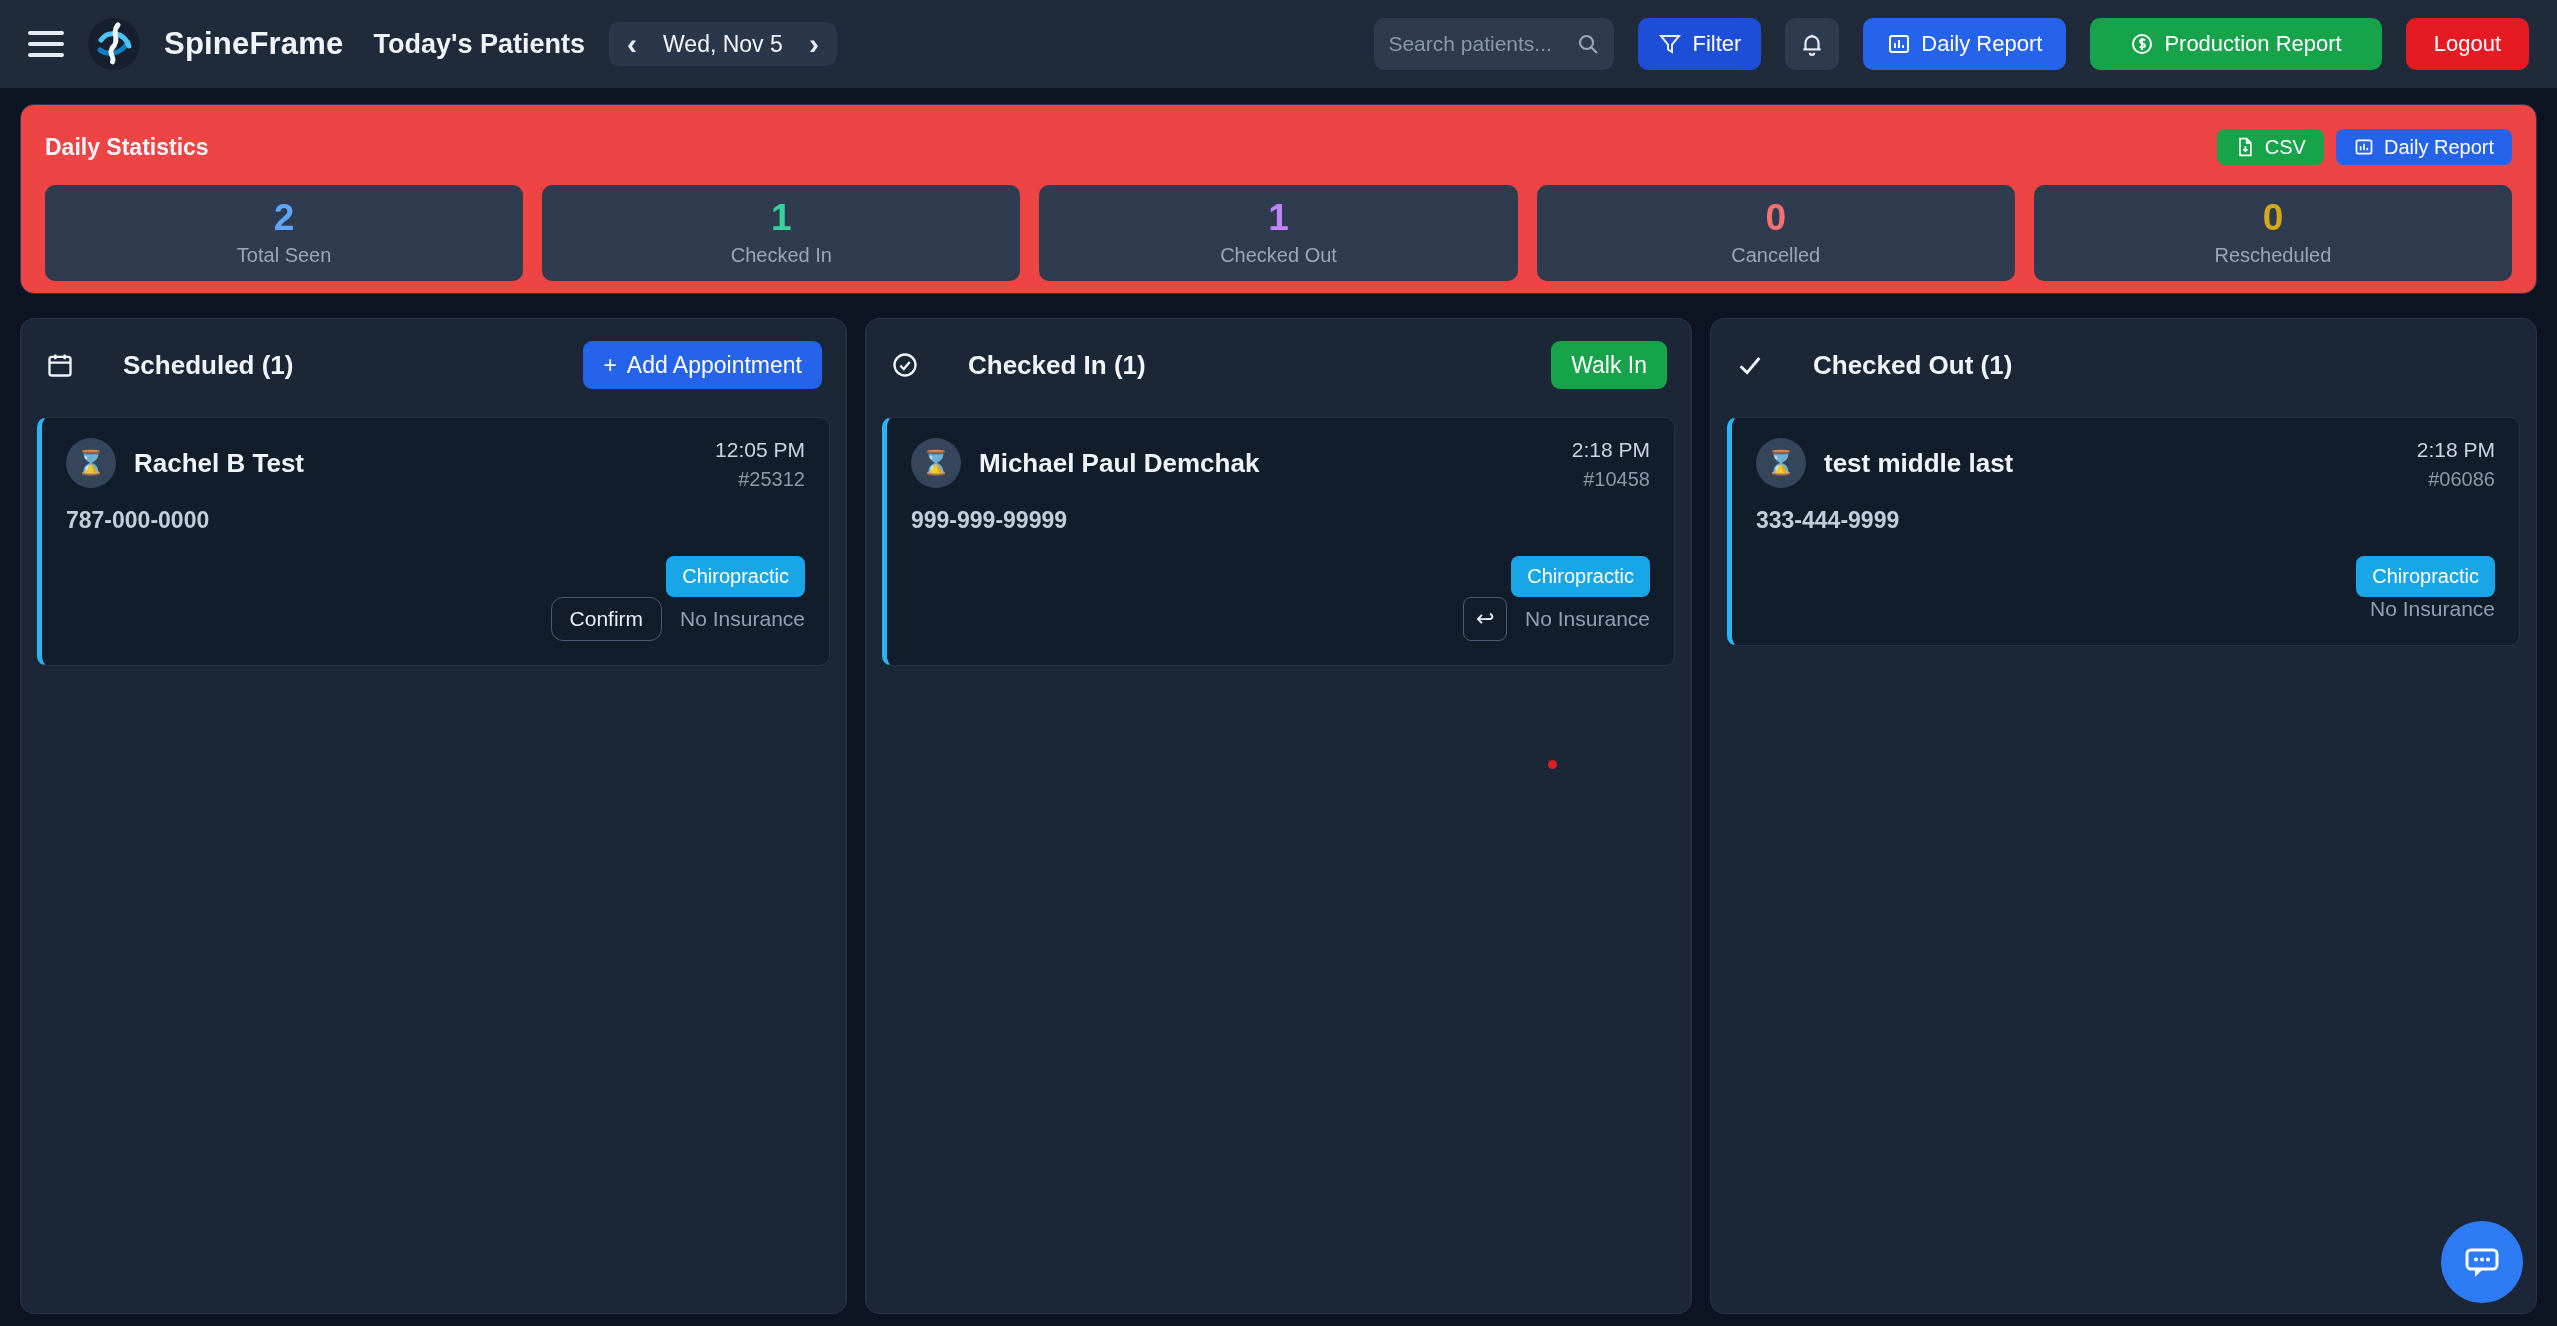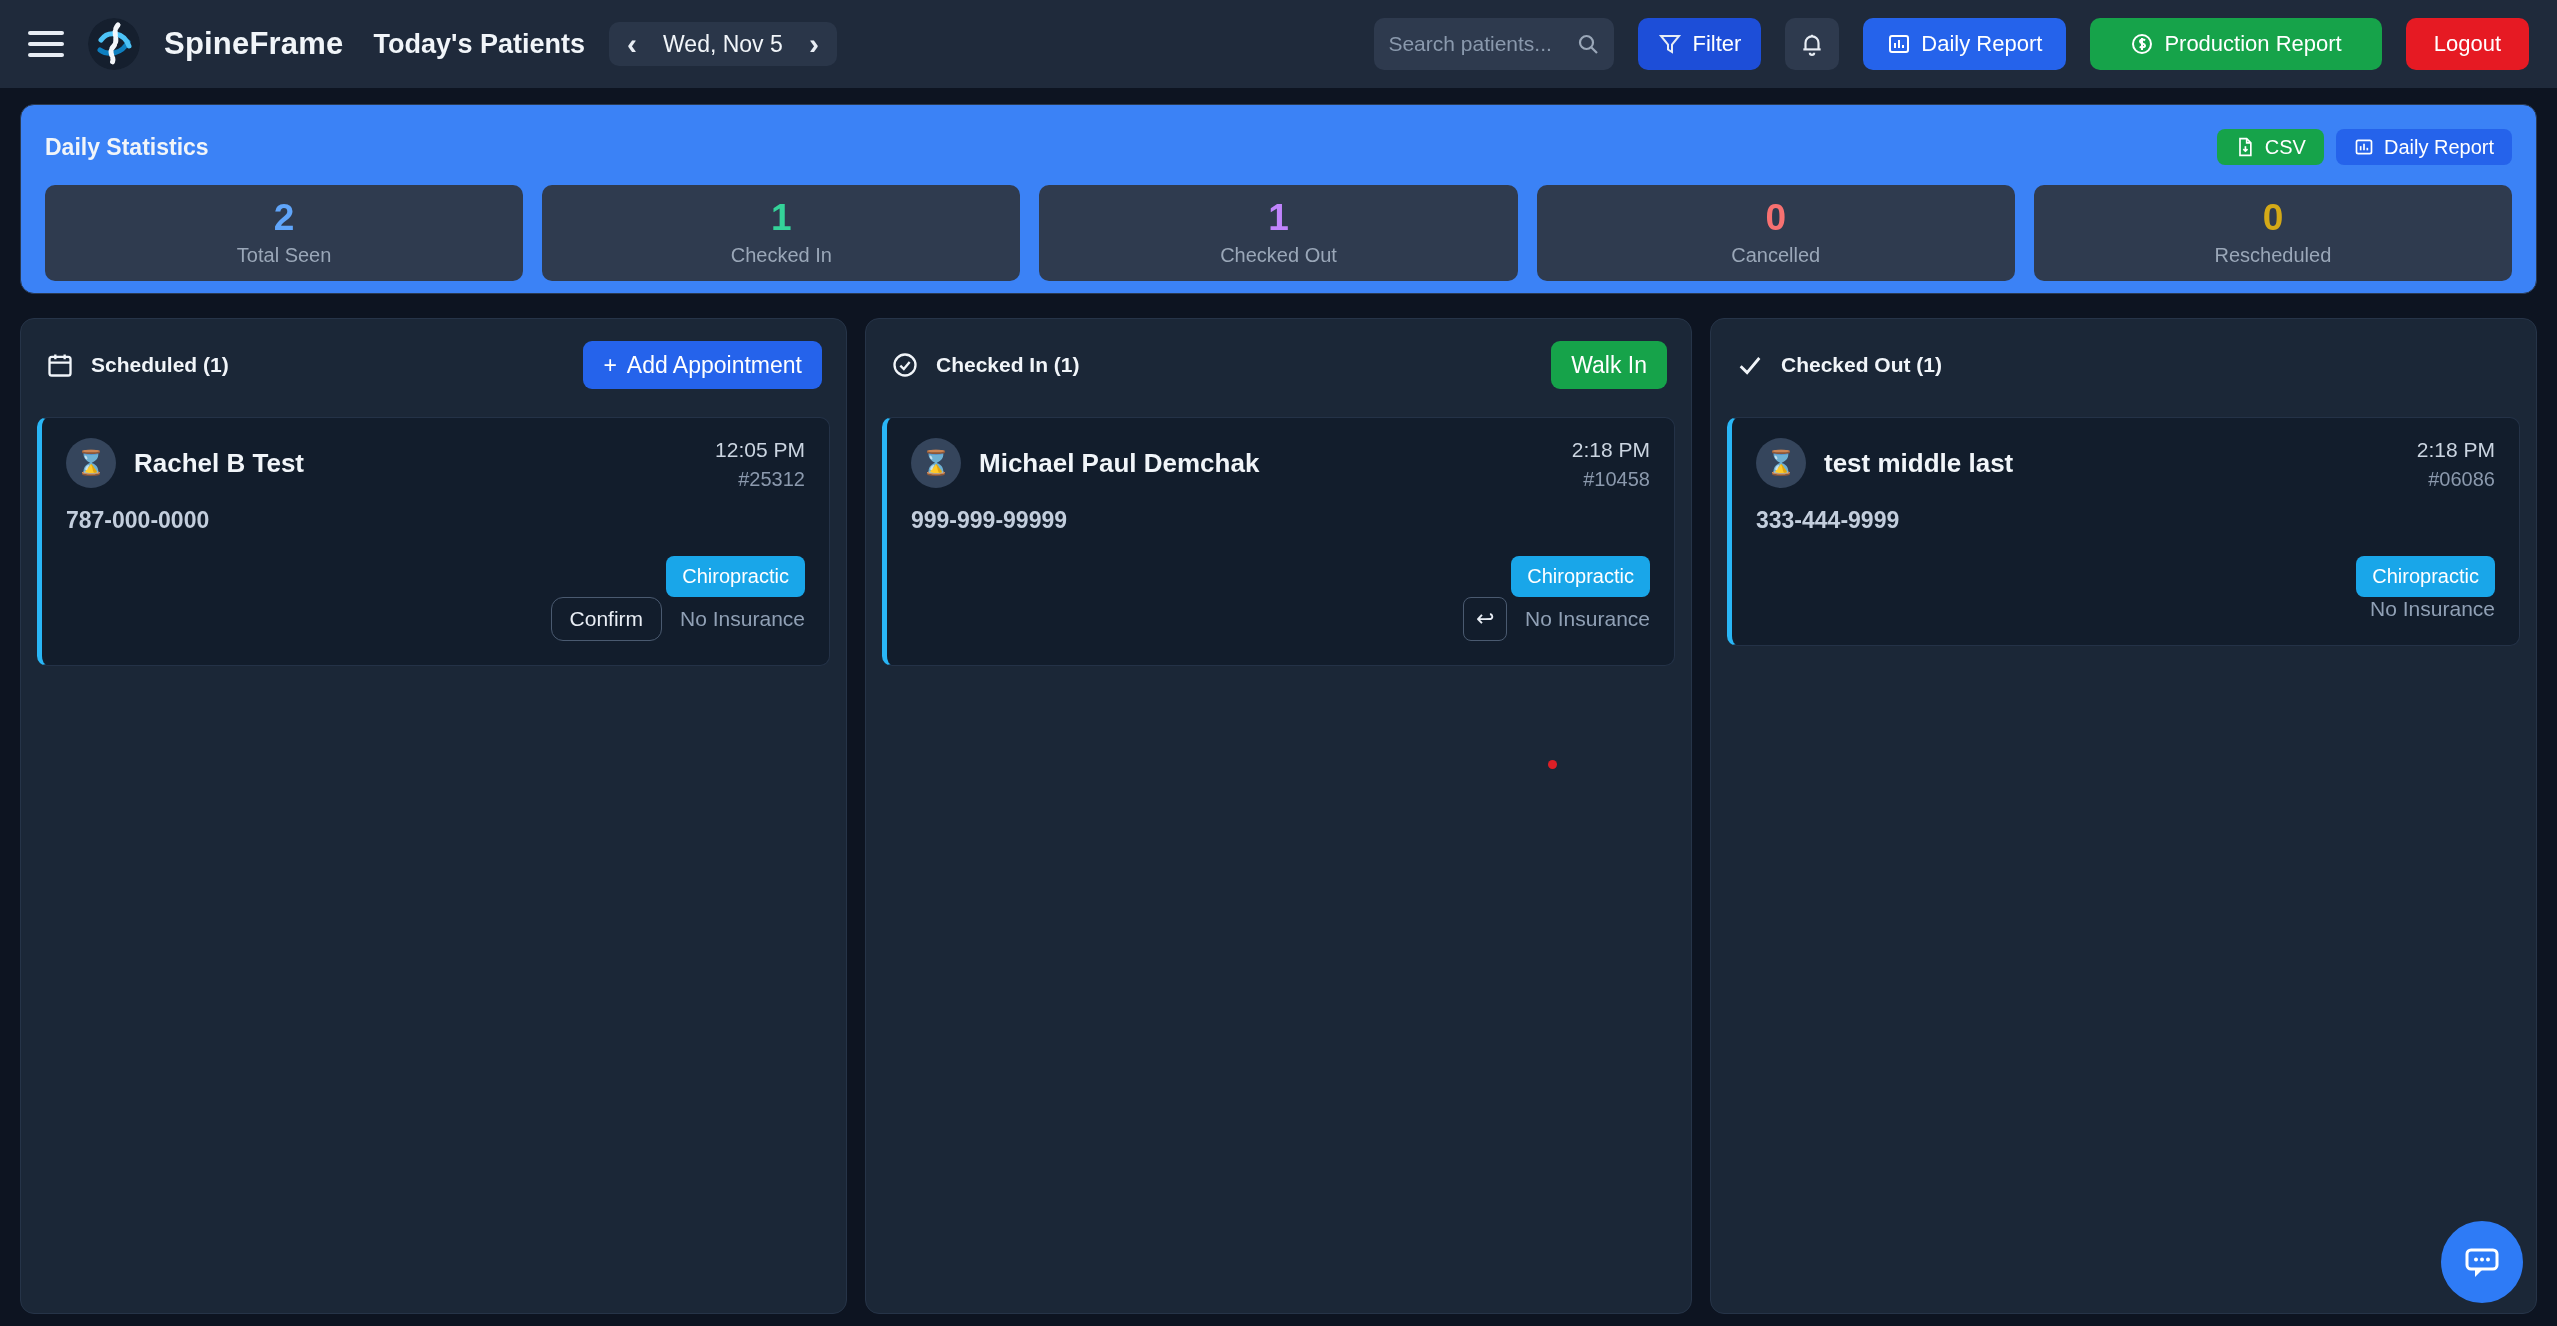--- a/index.html
+++ b/index.html
@@ -43,21 +43,21 @@
     font-family:inherit; font-size:22px; color:#fff; white-space:nowrap;
   }
   .btn-ghost { background:#1d4ed8; height:52px; padding:0 20px; }
   .btn-bell  { background:#2e3a4e; height:52px; width:54px; padding:0; }
   .btn-blue  { background:#2563eb; height:52px; padding:0 24px; }
   .btn-green { background:#16a34a; height:52px; padding:0 40px; }
   .btn-red   { background:#e61a23; height:52px; padding:0 28px; }
   
   .stats-panel {
     margin:16px 20px 0 20px; height:190px;
-    background:#3b82f6; border:1px solid #2a3a52; border-radius:14px;
+    background:#ef4444; border:1px solid #2a3a52; border-radius:14px;
     padding:24px 24px 22px 24px; position:relative;
   }
   .stats-top { display:flex; align-items:center; justify-content:space-between; }
   .stats-title { font-size:23px; font-weight:bold; }
   .stats-actions { display:flex; gap:12px; }
   .btn-sm { height:36px; border-radius:8px; font-size:20px; padding:0 18px; }
   .stat-row { display:flex; gap:19px; margin-top:20px; }
   .stat-card {
     flex:1; background:#2f3b4f; border-radius:10px; height:96px;
     display:flex; flex-direction:column; align-items:center; justify-content:center; gap:8px;
@@ -68,21 +68,21 @@
   .columns { display:flex; gap:18px; margin:24px 20px 0 20px; height:996px; }
   .column {
     flex:1; background:#1b2737; border:1px solid #263448; border-radius:14px;
     display:flex; flex-direction:column; overflow:hidden;
   }
   .col-header {
     display:flex; align-items:center; justify-content:space-between;
     padding:22px 24px 20px 24px; min-height:90px;
   }
   .col-title-wrap { display:flex; align-items:center; gap:16px; }
-  .col-title { font-size:21px; font-weight:bold; }
+  .col-title { font-size:26px; font-weight:bold;margin-left:32px; }
   .col-icon { width:30px; height:30px; display:flex; align-items:center; justify-content:center; }
   .btn-col { height:48px; border-radius:9px; font-size:23px; padding:0 20px; }
   
   .pcard {
     margin:8px 16px 0 16px; background:#121d2c;
     border:1px solid #243247; border-left:5px solid #29b6f6;
     border-radius:10px; padding:20px 24px 24px 24px;
   }
   .pcard-row1 { display:flex; align-items:flex-start; }
   .avatar {

